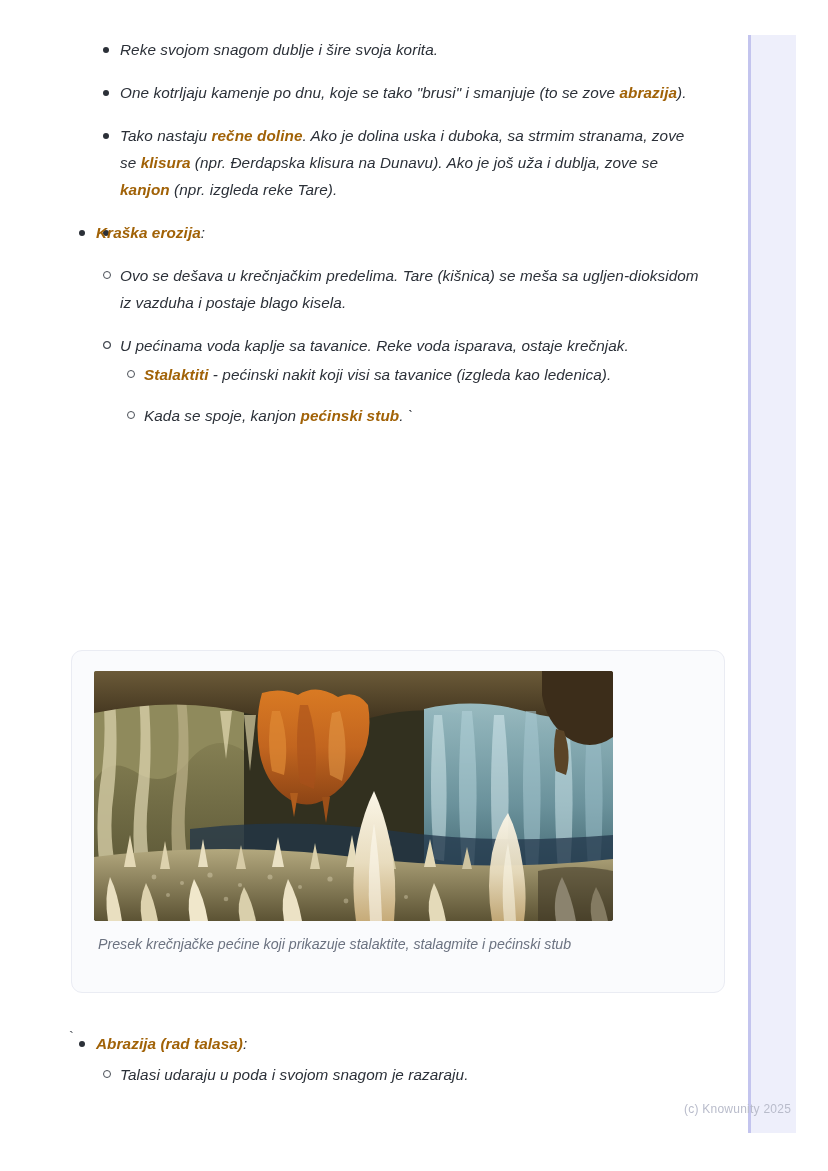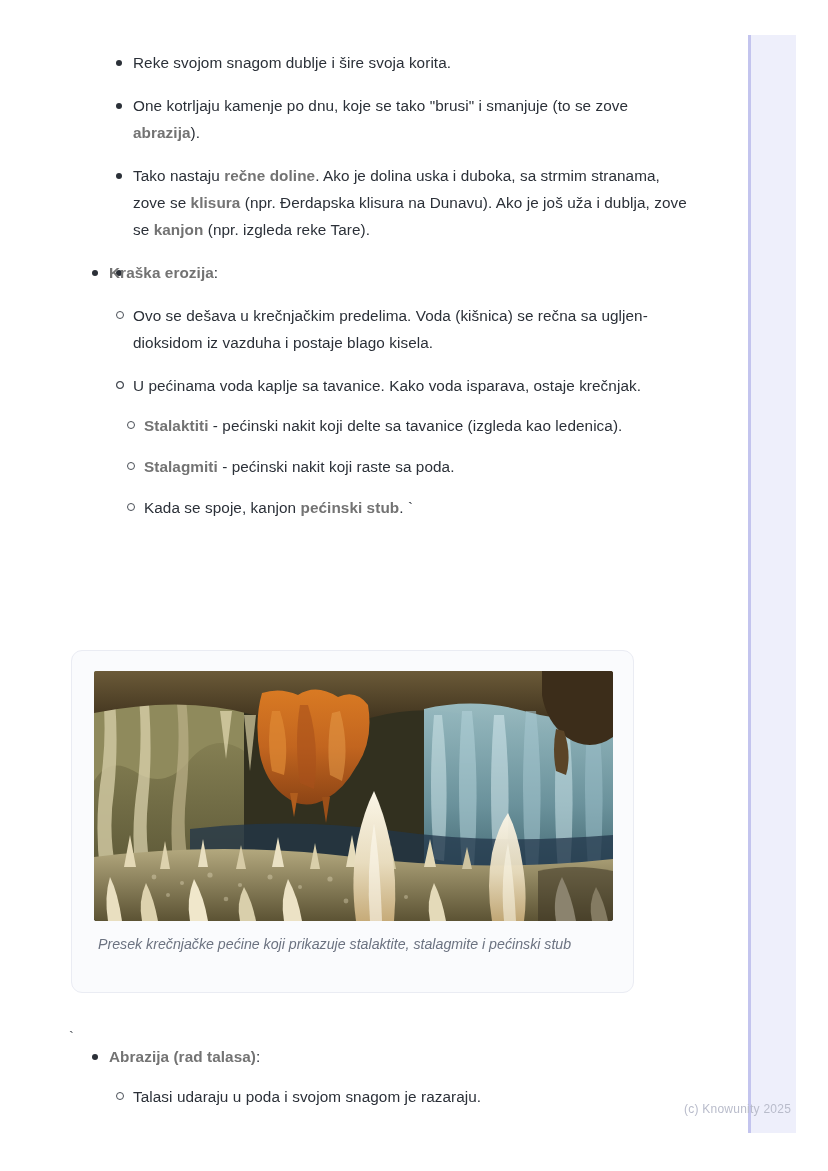--- a/index.html
+++ b/index.html
@@ -29,22 +29,23 @@
   #content {
     position: absolute;
     left: 0;
     top: 0;
     width: 700px;
     padding-top: 36px;
   }
 
   ul.lvl1 {
     list-style: none;
-    margin: 13px;
+    margin: 0;
     padding: 0;
+    font-style: italic;
   }
   ul.lvl1 > li {
     position: relative;
     padding-left: 96px;
     margin-bottom: 16px;
     font-size: 15.3px;
     line-height: 27px;
     letter-spacing: .005em;
   }
   ul.lvl1 > li.indent2 { padding-left: 120px; }
@@ -77,28 +78,28 @@
     border-radius: 50%;
     vertical-align: 2px;
   }
 
   
   li.deep {
     margin-bottom: 14px !important;
   }
   li.tight { margin-bottom: 2px !important; }
 
-  strong { font-weight: 700; color: #737373; }
+  strong { font-weight: 700; color: #a16207; }
 
   
   #figure-card {
     position: absolute;
     left: 71px;
     top: 650px;
-    width: 563px;
+    width: 654px;
     height: 343px;
     background: #fafbfd;
     border: 1px solid #eaecf3;
     border-radius: 11px;
   }
   #cave-photo {
     position: absolute;
     left: 22px;
     top: 20px;
     width: 519px;
@@ -176,39 +177,35 @@
   <ul class="lvl1">
     <li>
       <span class="bullet disc"></span>
       <span><strong>Kraška erozija</strong><span>:</span></span>
     </li>
   </ul>
 
   <ul class="lvl1">
     <li class="indent2">
       <span class="bullet hollow"></span>
-      <span><span>Ovo se dešava u krečnjačkim predelima. Voda (kišnica) se rečna sa ugljen-dioksidom iz vazduha i postaje blago kisela.</span></span>
+      <span><span>Ovo se dešava u krečnjačkim predelima. Tare (kišnica) se meša sa ugljen-dioksidom iz vazduha i postaje blago kisela.</span></span>
     </li>
     <li class="indent2">
       <span class="bullet hollow"></span>
     </li>
     <li class="indent2 tight">
       <span class="bullet hollow"></span>
-      <span><span>U pećinama voda kaplje sa tavanice. Kako voda isparava, ostaje krečnjak.</span></span>
+      <span><span>U pećinama voda kaplje sa tavanice. Reke voda isparava, ostaje krečnjak.</span></span>
     </li>
   </ul>
 
   <ul class="lvl1" style="margin-left:24px">
     <li class="indent2 deep">
       <span class="bullet hollow"></span>
-      <span><strong>Stalaktiti</strong><span> - pećinski nakit koji delte sa tavanice (izgleda kao ledenica).</span></span>
-    </li>
-    <li class="indent2 deep">
-      <span class="bullet hollow"></span>
-      <span><strong>Stalagmiti</strong><span> - pećinski nakit koji raste sa poda.</span></span>
+      <span><strong>Stalaktiti</strong><span> - pećinski nakit koji visi sa tavanice (izgleda kao ledenica).</span></span>
     </li>
     <li class="indent2 deep">
       <span class="bullet hollow"></span>
       <span><span>Kada se spoje, kanjon </span><strong>pećinski stub</strong><span>. `</span></span>
     </li>
   </ul>
 
 </div>
 
 <div id="figure-card">

